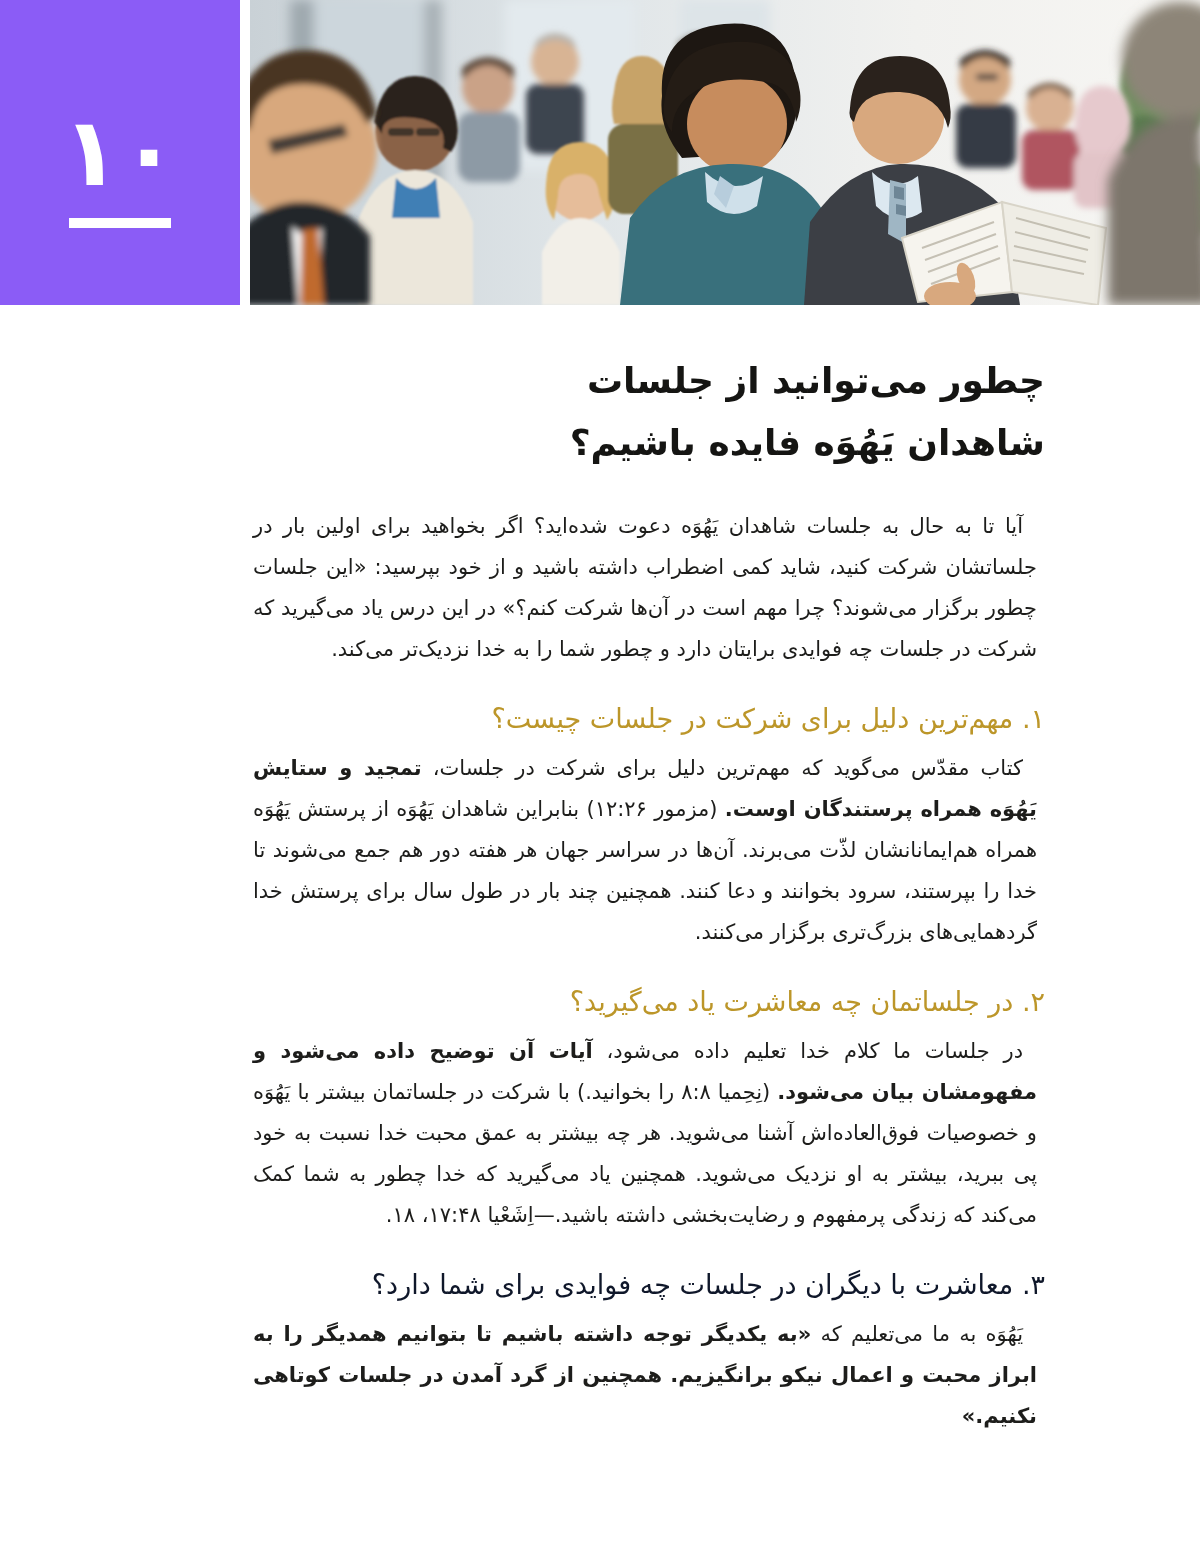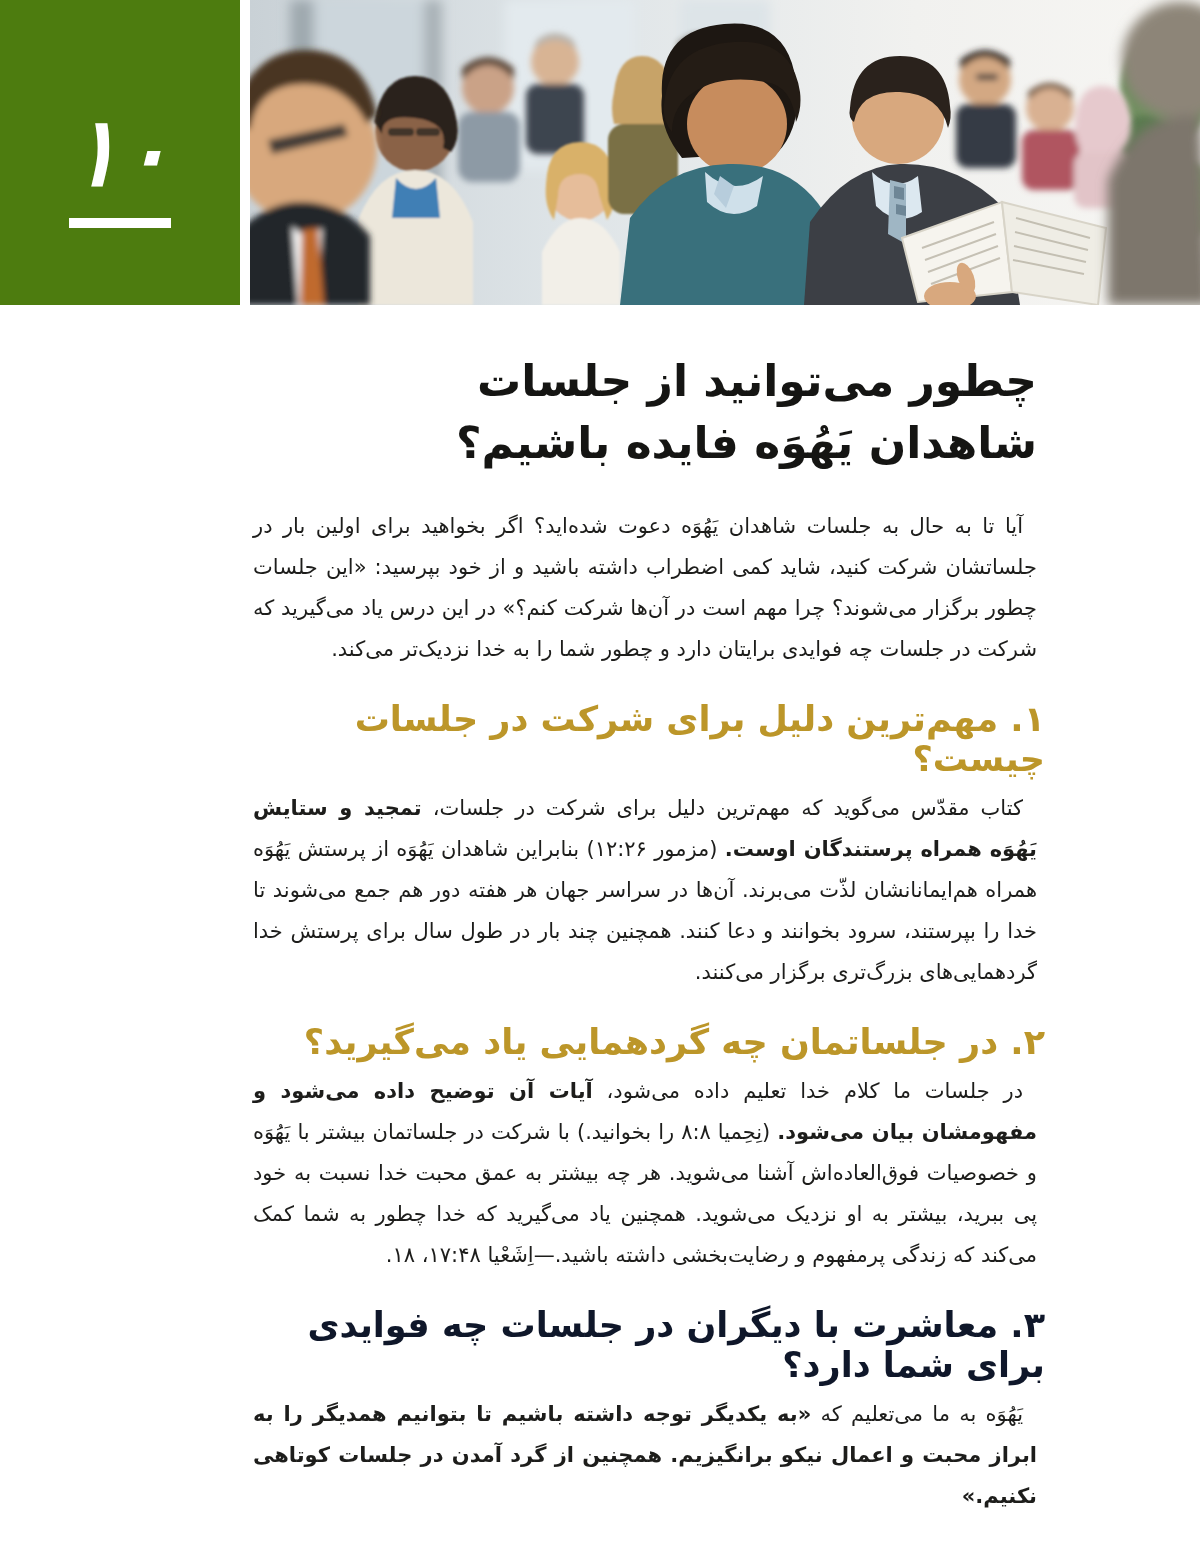--- a/index.html
+++ b/index.html
@@ -27,39 +27,39 @@
   .photo{
     position:absolute;top:0;left:250px;width:950px;height:305px;overflow:hidden;
   }
   .photo svg{display:block;width:950px;height:305px;}
   
   .content{
     position:absolute;top:350px;right:155px;width:800px;
     direction:rtl;text-align:justify;
   }
   .title{
-    font-size:44px;line-height:62px;font-weight:bold;color:#151513;
-    text-align:right;margin:0 8px 32px 0;
+    font-size:36px;line-height:62px;font-weight:bold;color:#151513;
+    text-align:right;margin:0 0 32px 0;
   }
   p.para{
     font-size:21px;line-height:41px;margin:8px;
     text-indent:14px;
   }
   .sec-heading{
-    font-size:35px;line-height:40px;font-weight:bold;
+    font-size:27px;line-height:40px;font-weight:normal;
     margin:29px 0 9px 0;text-align:right;text-indent:0;
   }
   .bold{font-weight:bold;}
 </style>
 </head>
 <body>
 
 <div class="band">
 
-  <div class="page-badge" id="badge" style="background: #4d7c0f; font-style: italic;">
+  <div class="page-badge" id="badge" style="background: #8b5cf6;">
     <div class="num">۱۰</div>
     <div class="rule"></div>
   </div>
 
   <div class="photo">
 
     <svg viewBox="0 0 950 305">
       <defs>
         <linearGradient id="bg" x1="0" y1="0" x2="1" y2="0">
           <stop offset="0" stop-color="#c9d1d6"></stop>
@@ -197,21 +197,21 @@
     <div class="sec-heading" style="color: rgb(188, 150, 41);">
       <span>۱.</span>
       <span>مهم‌ترین دلیل برای شرکت در جلسات چیست؟</span>
     </div>
     <p class="para" style="color: rgb(29, 29, 27);"><span>کتاب مقدّس می‌گوید که مهم‌ترین دلیل برای شرکت در جلسات، </span><span class="bold">تمجید و ستایش یَهُوَه همراه پرستندگان اوست.</span><span> (مزمور ۱۲:۲۶) بنابراین شاهدان یَهُوَه از پرستش یَهُوَه همراه هم‌ایمانانشان لذّت می‌برند. آن‌ها در سراسر جهان هر هفته دور هم جمع می‌شوند تا خدا را بپرستند، سرود بخوانند و دعا کنند. همچنین چند بار در طول سال برای پرستش خدا گردهمایی‌های بزرگ‌تری برگزار می‌کنند.</span></p>
   </section>
 
   <section>
     <div class="sec-heading" style="color: rgb(188, 150, 41);">
       <span>۲.</span>
-      <span>در جلساتمان چه گردهمایی یاد می‌گیرید؟</span>
+      <span>در جلساتمان چه معاشرت یاد می‌گیرید؟</span>
     </div>
     <p class="para" style="color: rgb(29, 29, 27);"><span>در جلسات ما کلام خدا تعلیم داده می‌شود، </span><span class="bold">آیات آن توضیح داده می‌شود و مفهومشان بیان می‌شود.</span><span> (نِحِمیا ۸:۸ را بخوانید.) با شرکت در جلساتمان بیشتر با یَهُوَه و خصوصیات فوق‌العاده‌اش آشنا می‌شوید. هر چه بیشتر به عمق محبت خدا نسبت به خود پی ببرید، بیشتر به او نزدیک می‌شوید. همچنین یاد می‌گیرید که خدا چطور به شما کمک می‌کند که زندگی پرمفهوم و رضایت‌بخشی داشته باشید.—اِشَعْیا ۱۷:۴۸، ۱۸.</span></p>
   </section>
 
   <section>
     <div class="sec-heading" style="color: #0f172a;">
       <span>۳.</span>
       <span>معاشرت با دیگران در جلسات چه فوایدی برای شما دارد؟</span>
     </div>
     <p class="para" style="color: rgb(29, 29, 27);"><span>یَهُوَه به ما می‌تعلیم که </span><span class="bold">«به یکدیگر توجه داشته باشیم تا بتوانیم همدیگر را به ابراز محبت و اعمال نیکو برانگیزیم. همچنین از گرد آمدن در جلسات کوتاهی نکنیم.»</span></p>

